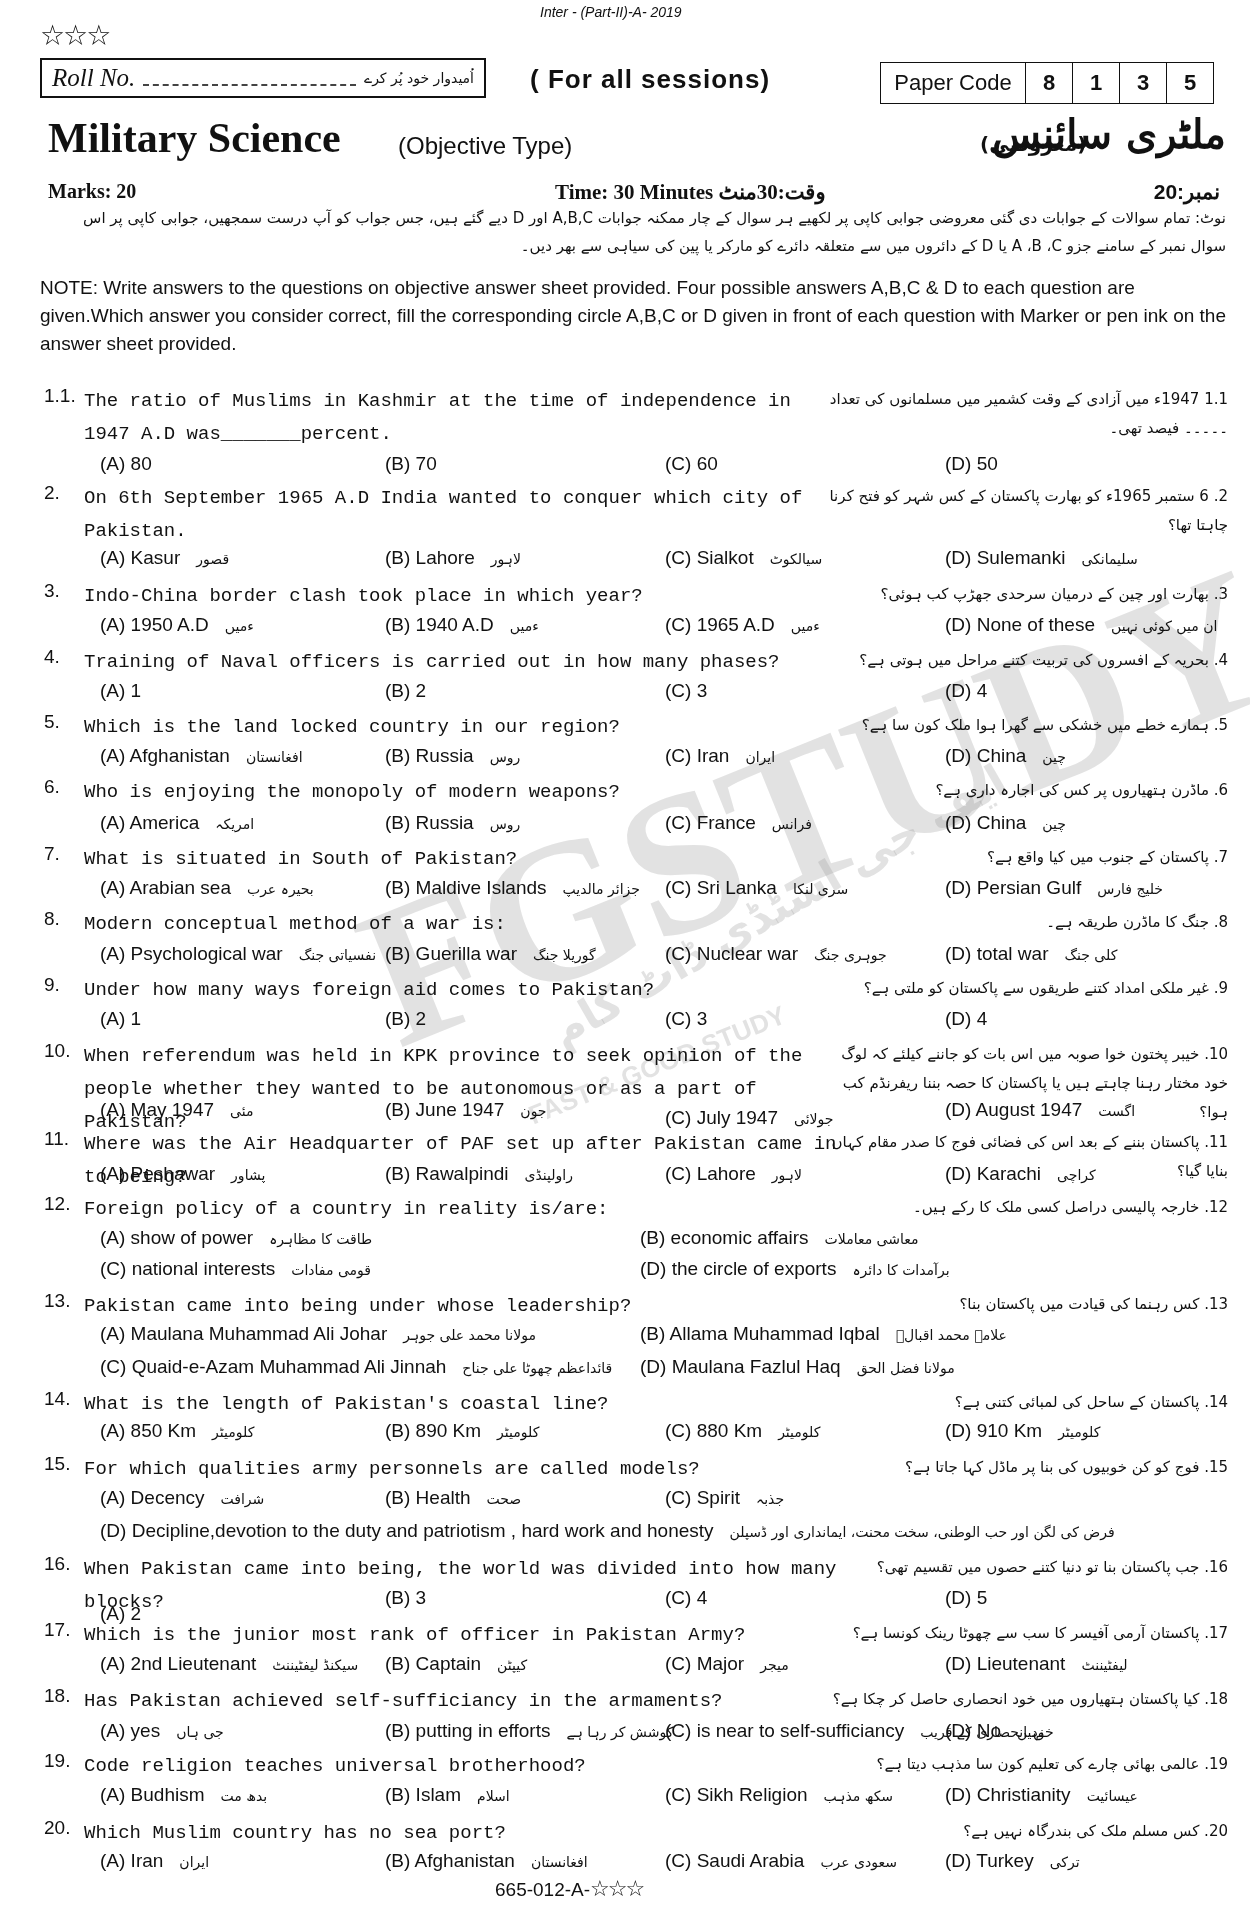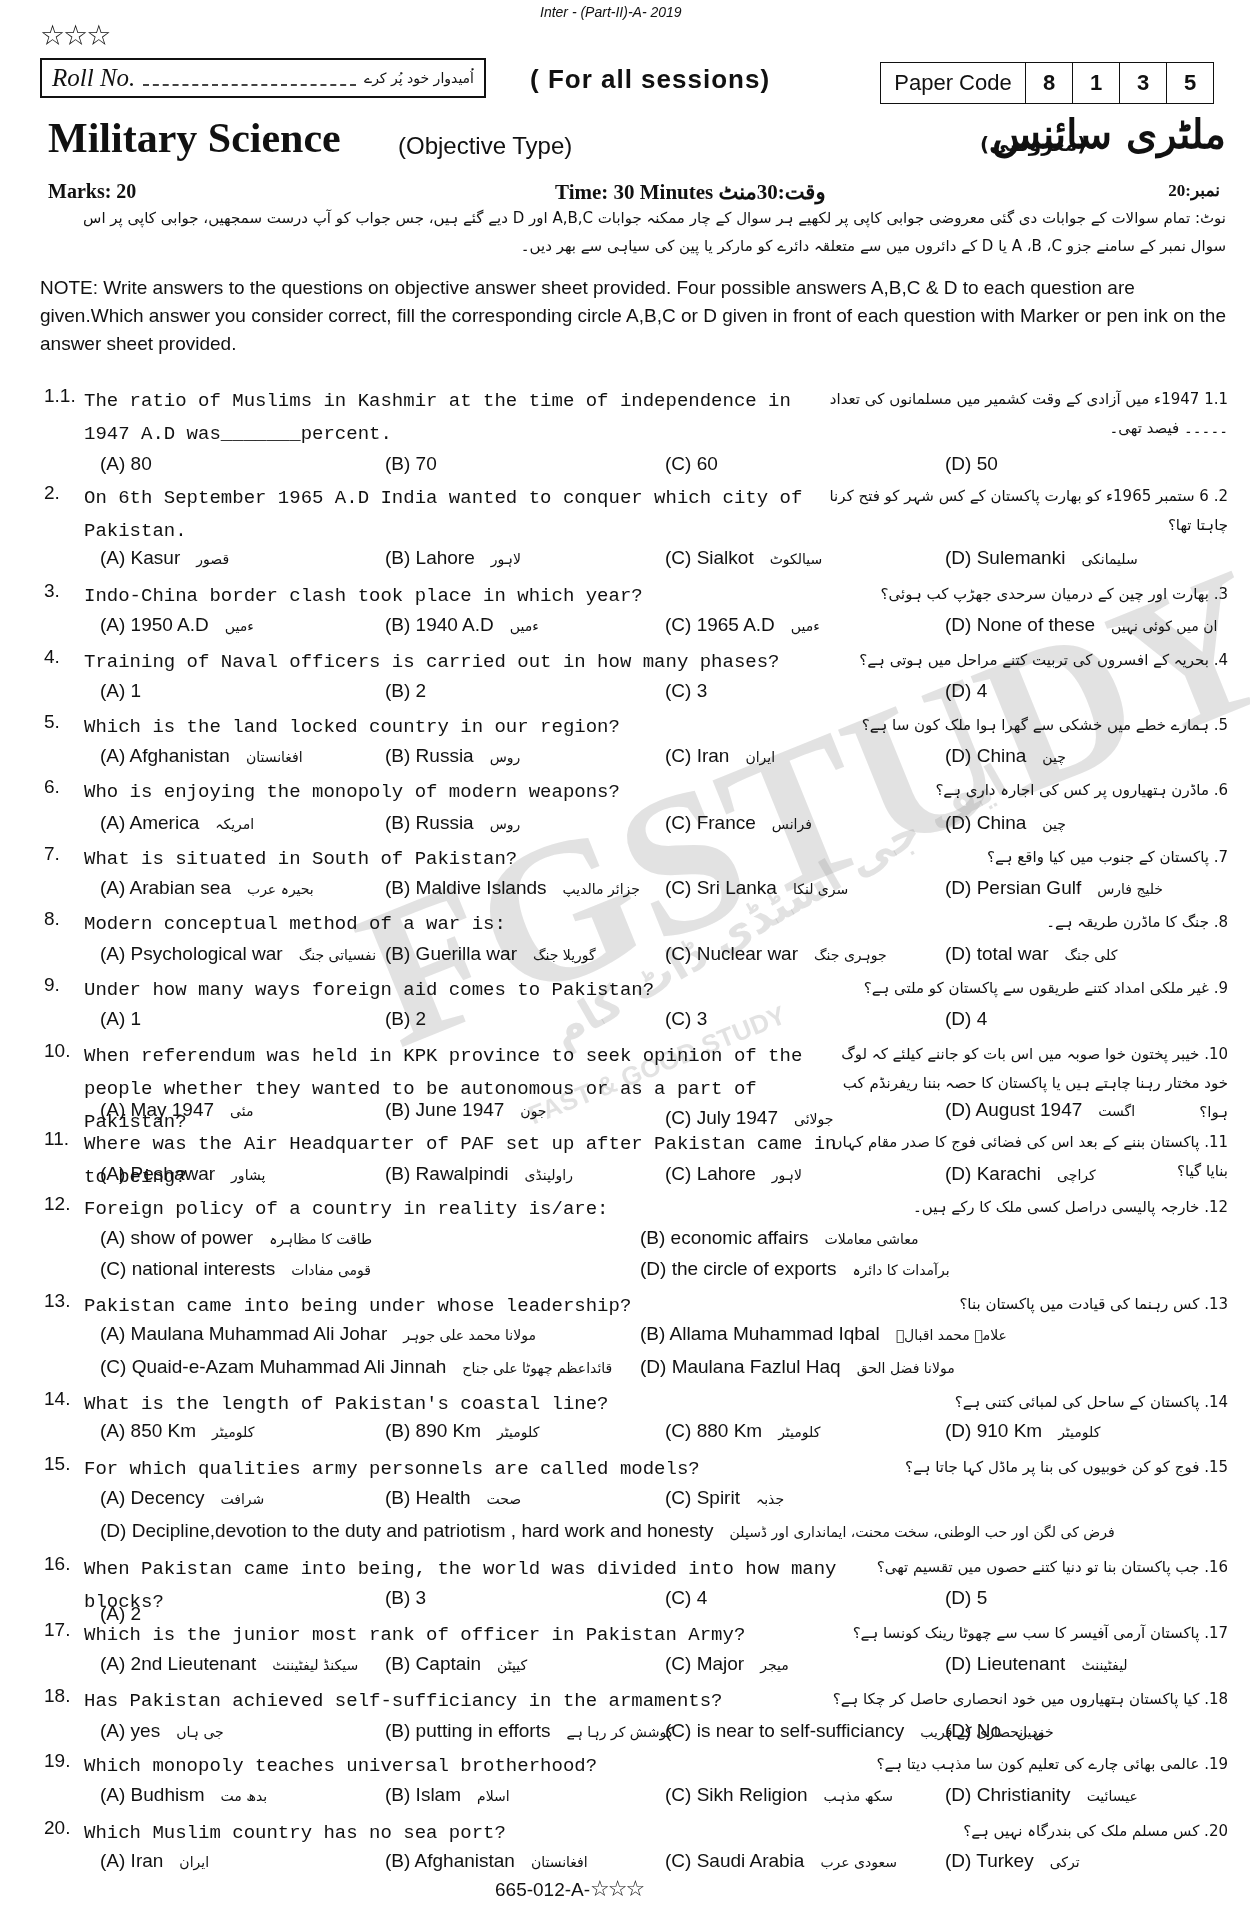--- a/index.html
+++ b/index.html
@@ -16,21 +16,21 @@
   .papercode { left:880px; top:62px; display:flex; border:1.5px solid #111; height:40px; }
   .papercode div { border-left:1.5px solid #111; display:flex; align-items:center; justify-content:center; font-size:22px; font-weight:bold; }
   .papercode .pc-label { border-left:none; width:144px; font-weight:normal; font-size:22px; }
   .papercode .pc-digit { width:46px; }
   .title { left:48px; top:114px; font-family:"Liberation Serif", serif; font-size:42px; font-weight:bold; }
   .subtitle { left:398px; top:132px; font-size:24px;text-align:right; }
   .urdu-title { right:24px; top:110px; font-family:"DejaVu Serif", serif; font-size:40px; font-weight:bold; direction:rtl; }
   .urdu-sub { left:980px; top:132px; font-size:20px; direction:rtl; font-family:"DejaVu Sans", sans-serif;font-weight:bold; }
   .marks { left:48px; top:180px; font-family:"Liberation Serif", serif; font-size:20px; font-weight:bold; }
   .time { left:555px; top:180px; font-family:"Liberation Serif", serif; font-size:21px; font-weight:bold; }
-  .urdu-marks { right:30px; top:180px; font-family:Liberation Serif, serif; font-size:17px; font-weight:bold; direction:rtl; }
+  .urdu-marks { right:30px; top:180px; font-family:Liberation Sans, sans-serif; font-size:21px; font-weight:bold; direction:rtl; }
   .urdu-note { right:24px; top:204px; width:1170px; font-family:"DejaVu Sans", sans-serif; font-size:15px; line-height:28px; direction:rtl; text-align:right; }
   .note { left:40px; top:274px; width:1190px; font-size:19px; line-height:28px; }
   .q { position:absolute; left:0; width:1250px; font-size:19px; }
   .q .num { position:absolute; left:44px; }
   .q .en { position:absolute; left:84px; width:760px; line-height:33px;font-family:Liberation Mono, monospace; }
   .q .ur { position:absolute; right:22px; width:400px; font-family:"DejaVu Sans", sans-serif; font-size:15px; direction:rtl; text-align:right; line-height:29px; }
   .opt { position:absolute; white-space:nowrap; }
   .opt .ou { font-family:"DejaVu Sans", sans-serif; font-size:14px; margin-left:16px; }
   .footer { left:495px; top:1878px; font-size:19px; }
   .footer .stars { font-size:22px; }
@@ -163,21 +163,21 @@
       <span class="en">Which is the junior most rank of officer in Pakistan Army?</span>
       <span class="ur">17. پاکستان آرمی آفیسر کا سب سے چھوٹا رینک کونسا ہے؟</span>
     </div>
     <div class="q" style="top: 1685px;">
       <span class="num">18.</span>
       <span class="en">Has Pakistan achieved self-sufficiancy in the armaments?</span>
       <span class="ur">18. کیا پاکستان ہتھیاروں میں خود انحصاری حاصل کر چکا ہے؟</span>
     </div>
     <div class="q" style="top: 1750px;">
       <span class="num">19.</span>
-      <span class="en">Which monopoly teaches universal brotherhood?</span>
+      <span class="en">Code religion teaches universal brotherhood?</span>
       <span class="ur">19. عالمی بھائی چارے کی تعلیم کون سا مذہب دیتا ہے؟</span>
     </div>
     <div class="q" style="top: 1817px;">
       <span class="num">20.</span>
       <span class="en">Which Muslim country has no sea port?</span>
       <span class="ur">20. کس مسلم ملک کی بندرگاہ نہیں ہے؟</span>
     </div>
   </div>
 
 <div class="abs footer">

